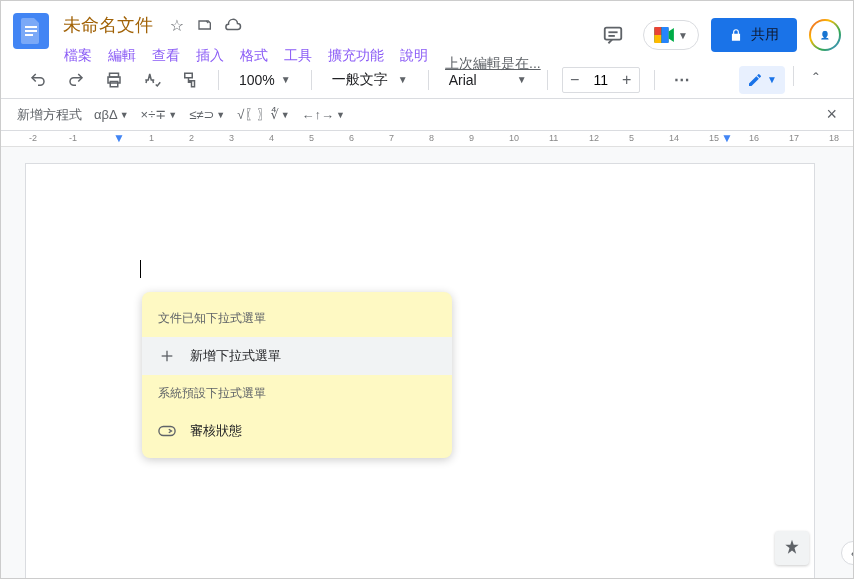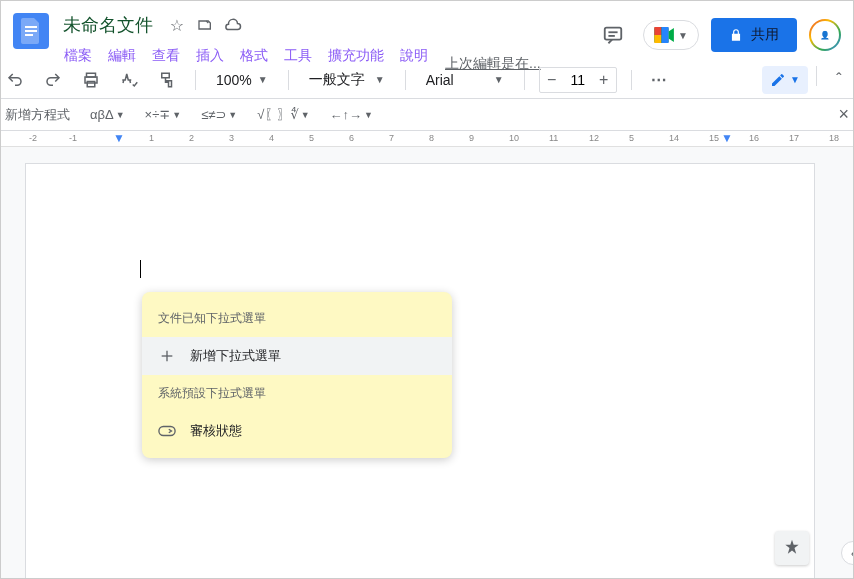--- a/index.html
+++ b/index.html
@@ -4,46 +4,46 @@
 <style>
 * { margin: 0; padding: 0; box-sizing: border-box; }
 body { font-family: Arial, sans-serif; background: #fff; width: 854px; height: 579px; overflow: hidden; position: relative; border: 1px solid #ccc; }
 
 
 .header { display: flex; align-items: flex-start; padding: 8px 12px 0; height: 60px; }
 .docs-logo { width: 36px; height: 36px; background: #4285f4; border-radius: 4px; display: flex; align-items: center; justify-content: center; margin-right: 8px; margin-top: 4px; cursor: pointer; }
 .docs-logo svg { fill: #fff; }
 .title-area { flex: 1; }
 .title-row { display: flex; align-items: center; gap: 8px; padding: 2px 0; }
-.doc-title { font-size: 18px; color: #14532d; padding: 2px 6px; border-radius: 4px; }
+.doc-title { font-size: 18px; color: #a16207; padding: 2px 6px; border-radius: 4px; }
 .title-icon { color: #5f6368; cursor: pointer; width: 20px; height: 20px; display: flex; align-items: center; justify-content: center; }
 .menu-row { display: flex; gap: 2px; padding-top: 2px; }
 .menu-item { font-size: 14px; color: #8b5cf6; padding: 4px 7px; border-radius: 4px; cursor: pointer; }
 .last-edit { font-size: 14px; color: #5f6368; text-decoration: underline; padding: 4px 8px; cursor: pointer; margin-top: 8px; }
 .header-right { display: flex; align-items: center; gap: 12px; padding-top: 8px; }
 .comment-icon { width: 36px; height: 36px; display: flex; align-items: center; justify-content: center; border-radius: 50%; cursor: pointer; color: #5f6368; }
 .meet-btn { display: flex; align-items: center; gap: 2px; padding: 6px 10px; border: 1px solid #dadce0; border-radius: 18px; cursor: pointer; background: #fff; }
 .share-btn { background: #1a73e8; color: #0f172a; padding: 8px 18px; border-radius: 4px; font-size: 14px; display: flex; align-items: center; gap: 8px; cursor: pointer; border: none; }
 .avatar { width: 32px; height: 32px; border-radius: 50%; background: linear-gradient(135deg, #ea4335, #fbbc04, #34a853, #4285f4); padding: 2px; cursor: pointer; }
 .avatar-inner { width: 100%; height: 100%; border-radius: 50%; background: #fff; display: flex; align-items: center; justify-content: center; font-size: 8px; }
 
 
-.toolbar { display: flex; align-items: center; padding: 4px 0; border-bottom: 1px solid #dadce0; height: 38px; gap: 10px; }
+.toolbar { display: flex; align-items: center; padding: 4px 23px; border-bottom: 1px solid #dadce0; height: 38px; gap: 10px; }
 .tb-btn { width: 28px; height: 28px; display: flex; align-items: center; justify-content: center; border-radius: 2px; cursor: pointer; color: #5f6368; }
 .tb-sep { width: 1px; height: 20px; background: #dadce0; margin: 0 4px; }
 .tb-dropdown { display: flex; align-items: center; padding: 0 6px; height: 28px; cursor: pointer; font-size: 14px; color: #202124; gap: 6px; }
 .tb-dropdown .caret { font-size: 10px; color: #5f6368; }
 .font-size-group { display: flex; align-items: center; border: 1px solid #dadce0; border-radius: 2px; }
 .fs-btn { width: 24px; height: 24px; display: flex; align-items: center; justify-content: center; cursor: pointer; color: #5f6368; }
 .fs-input { width: 28px; text-align: center; border: none; font-size: 14px; outline: none; padding: 2px 0; }
 .toolbar-right { margin-left: auto; display: flex; gap: 4px; }
 .edit-mode { background: #e8f0fe; border-radius: 4px; padding: 4px 8px; display: flex; align-items: center; gap: 4px; color: #1a73e8; cursor: pointer; }
 
 
-.equation-bar { display: flex; align-items: center; padding: 4px 4px; border-bottom: 1px solid #dadce0; height: 32px; gap: 20px; font-size: 13px; color: #5f6368; }
+.equation-bar { display: flex; align-items: center; padding: 4px 16px; border-bottom: 1px solid #dadce0; height: 32px; gap: 12px; font-size: 13px; color: #5f6368; }
 .eq-item { cursor: pointer; display: flex; align-items: center; gap: 2px; }
 .eq-close { margin-left: auto; font-size: 18px; cursor: pointer; color: #5f6368; }
 
 
 .ruler { height: 16px; background: #fff; border-bottom: 1px solid #e0e0e0; position: relative; font-size: 9px; color: #888; display: flex; align-items: center; padding-left: 24px; overflow: hidden; }
 .ruler-mark { position: absolute; top: 2px; }
 .ruler-indent { position: absolute; top: 0; color: #4285f4; font-size: 12px; }
 
 
 .canvas-area { background: #f8f9fa; height: 432px; padding: 16px 24px; position: relative; overflow: hidden; }

